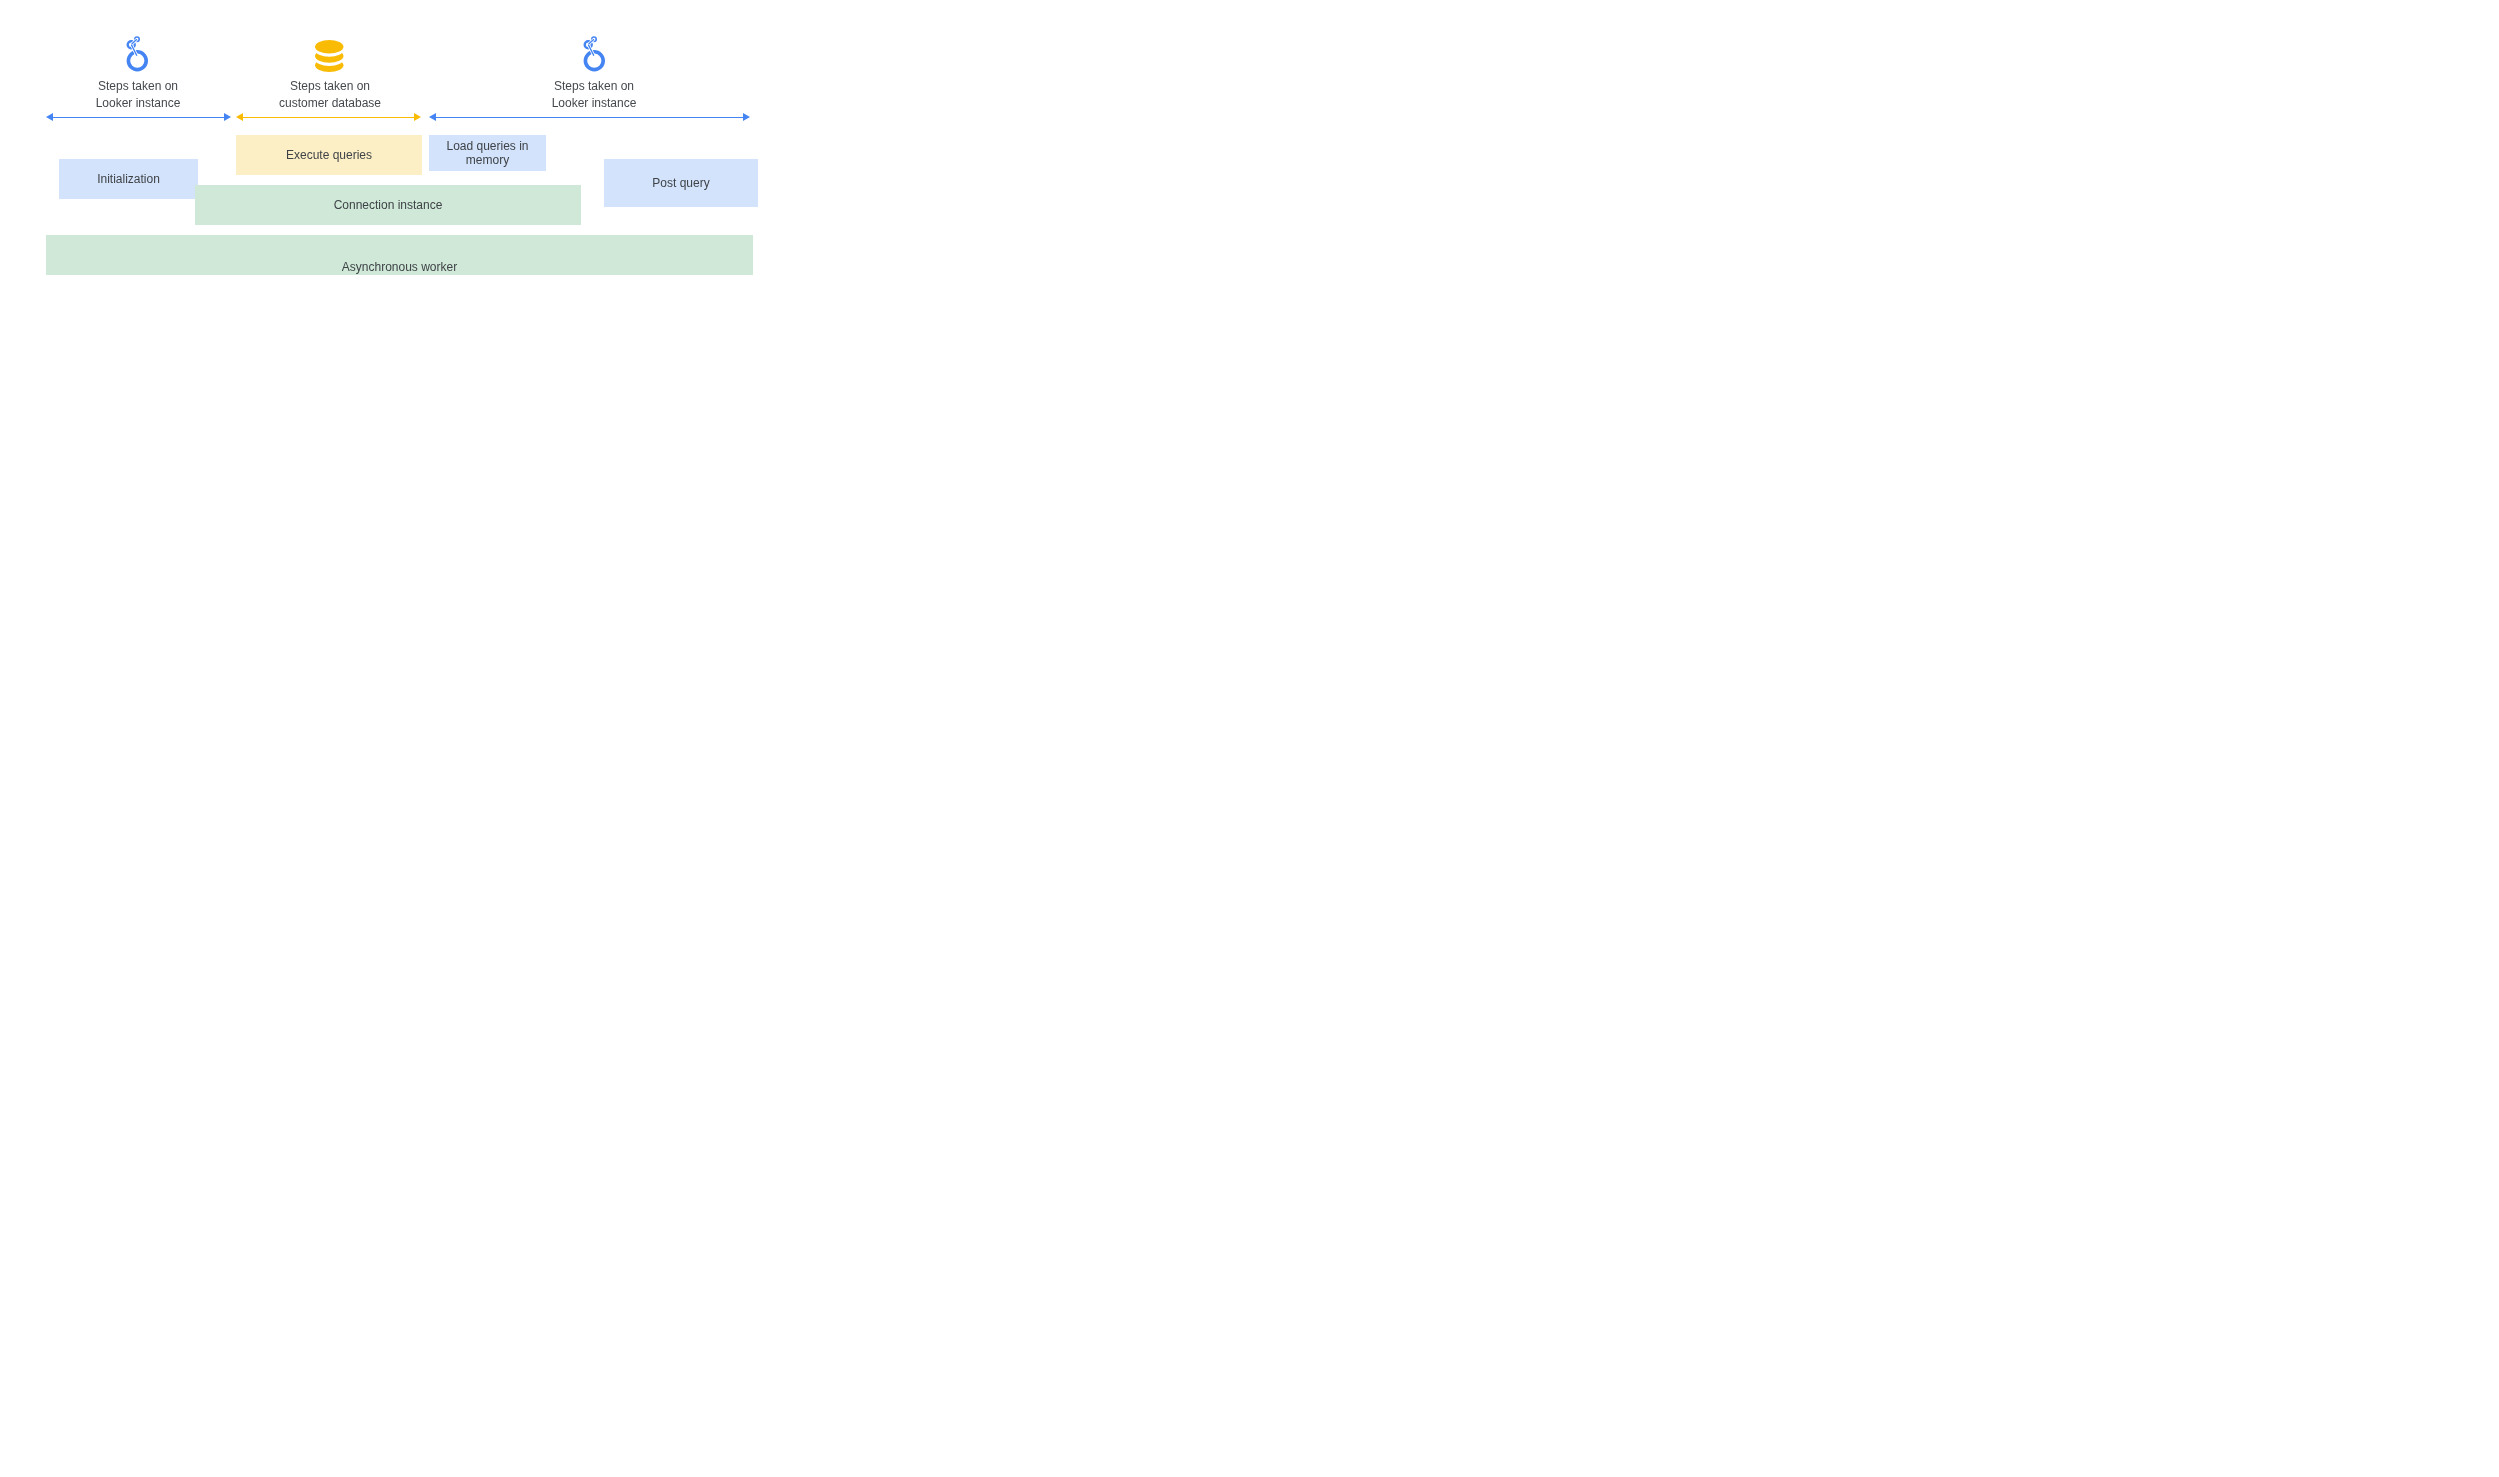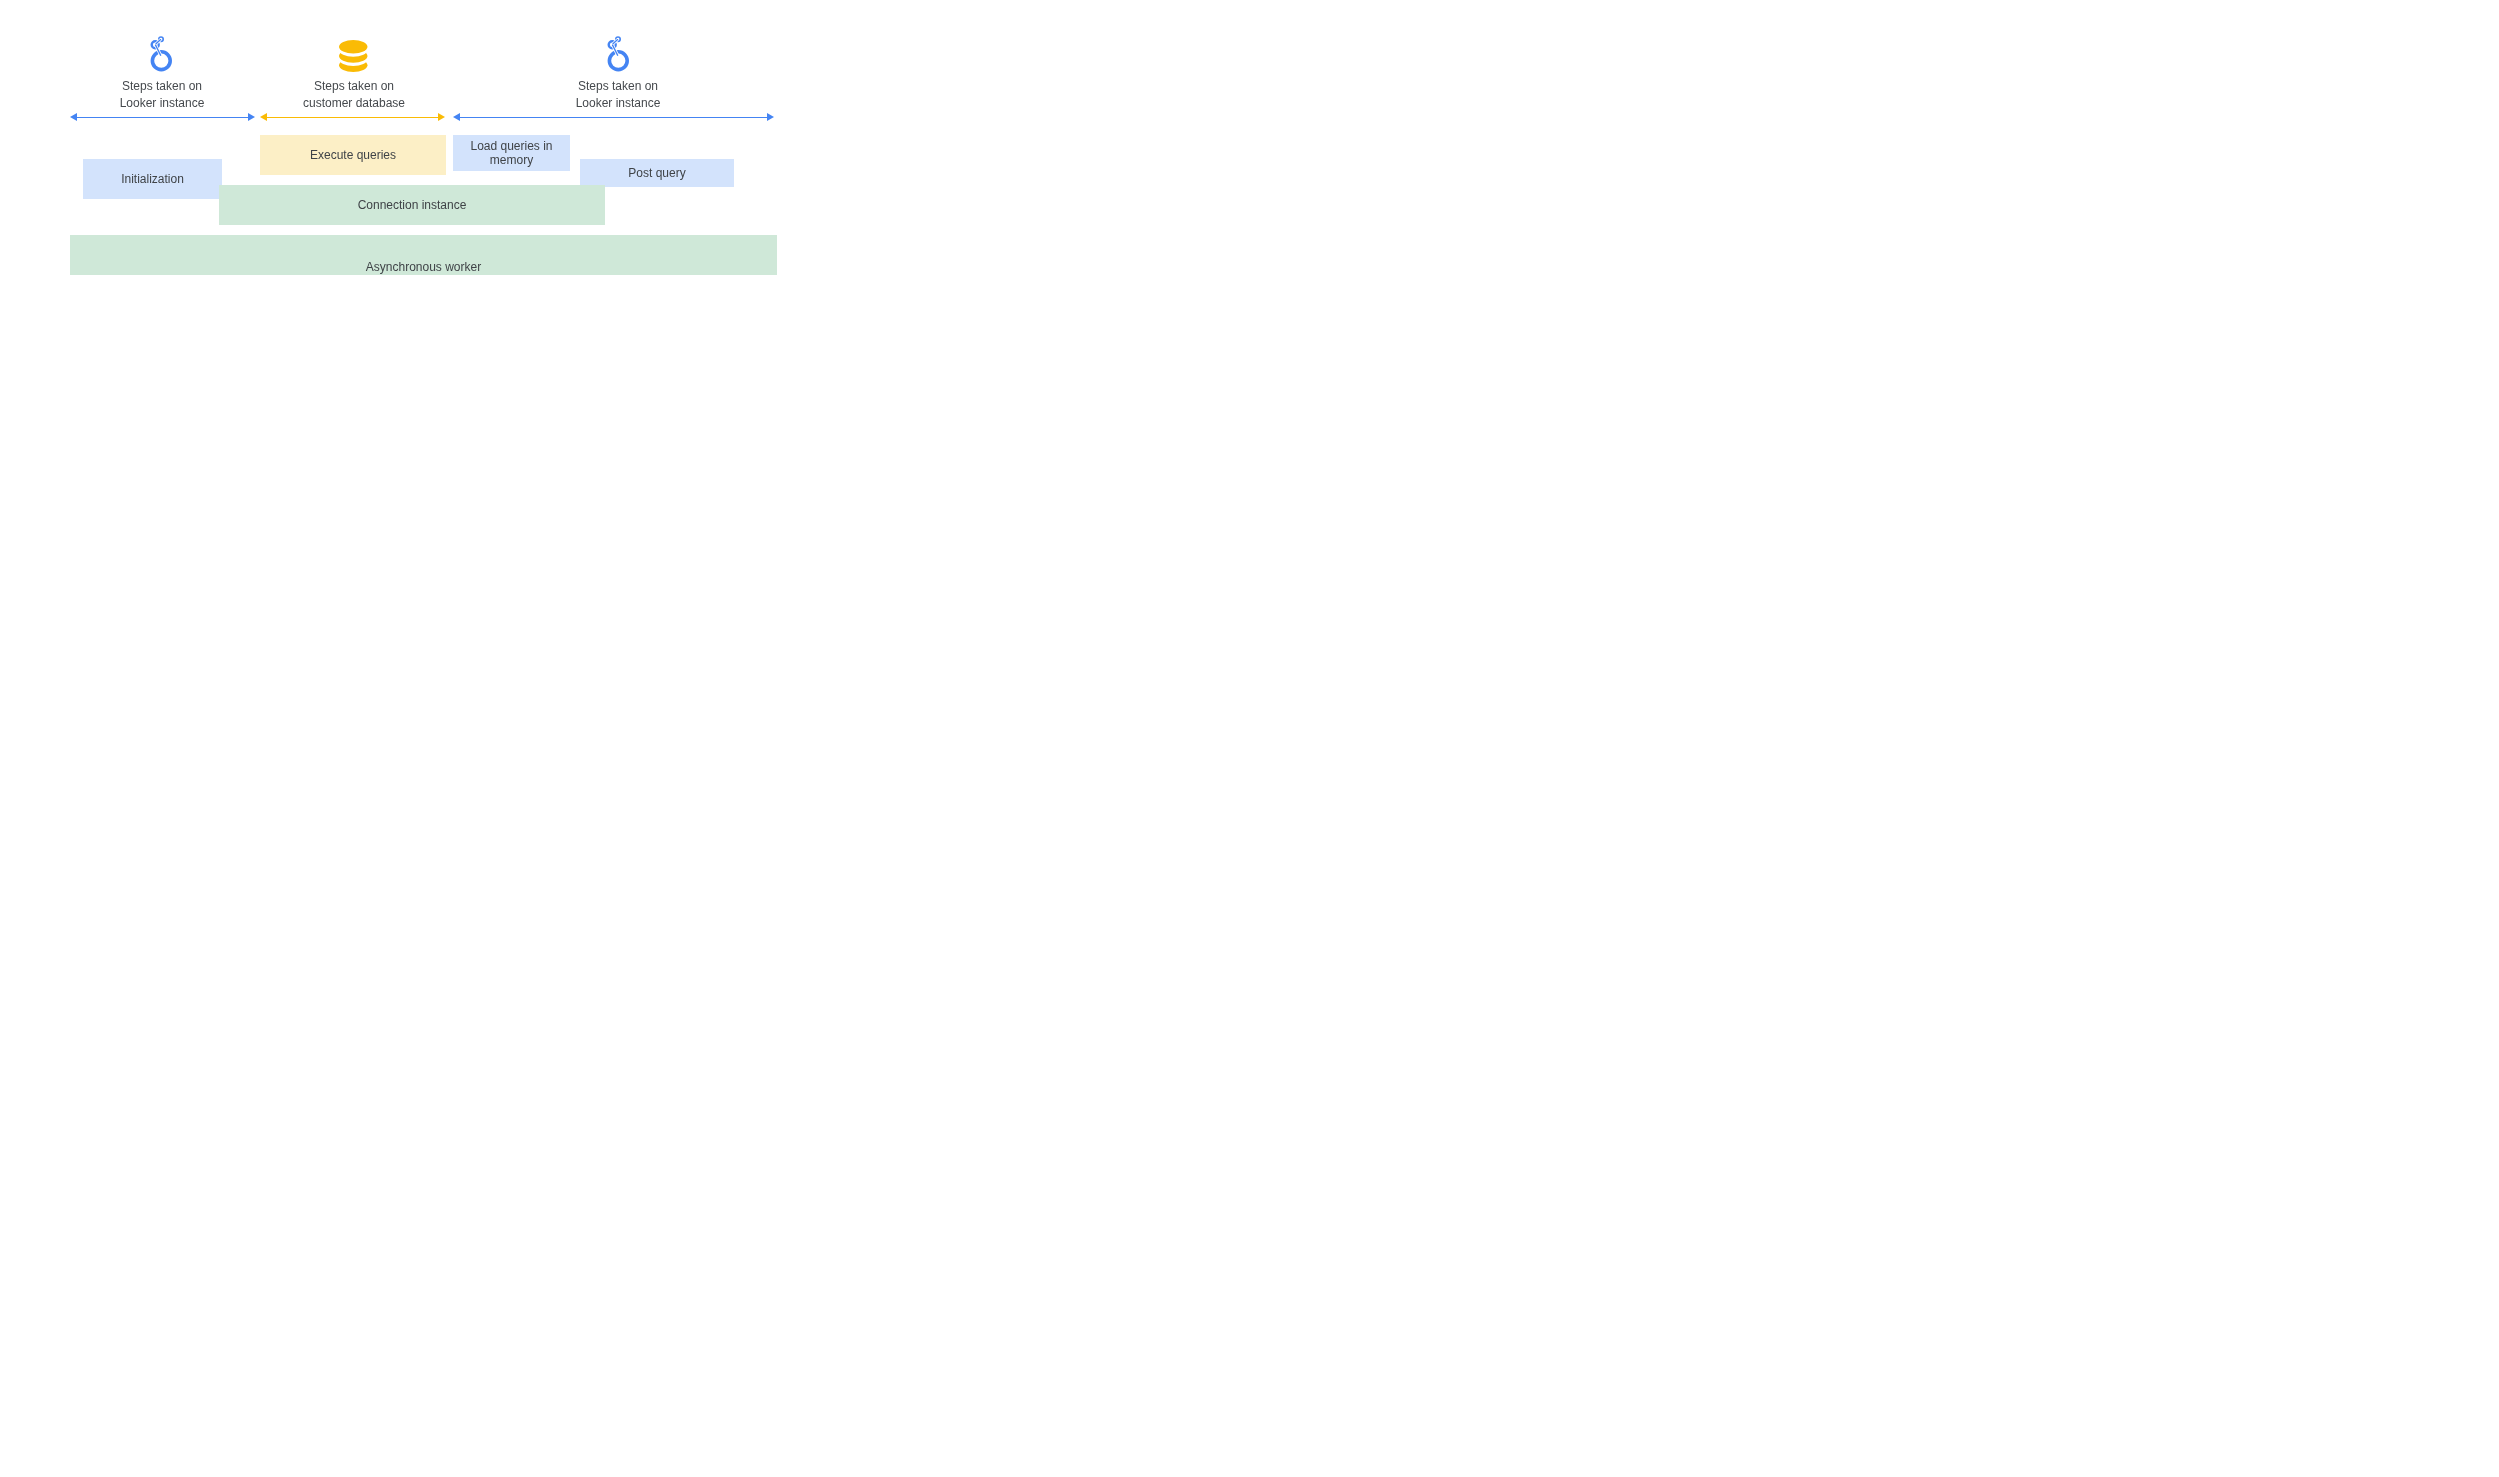--- a/index.html
+++ b/index.html
@@ -1,17 +1,17 @@
 <!DOCTYPE html>
 <html style="--looker-blue: #4484F3; --database-yellow: #FABB05; --box-blue: #D3E3FC; --box-yellow: #FCEFC6; --box-green: #CFE8D8; --text-dark: #3F4347; --heading-gray: #45494D;font-size:8px"><head>
 <meta charset="utf-8">
 <style>
   html,body{margin:0;padding:0;background:#ffffff;}
   body{font-family:"Liberation Sans","DejaVu Sans",sans-serif;}
-  .canvas{position:relative;width:800px;height:295px;background:#fff;overflow:hidden;margin-left:24px;}
+  .canvas{position:relative;width:800px;height:295px;background:#fff;overflow:hidden;}
 
   
   .icon{position:absolute;}
   .looker-stroke{fill:none;stroke:var(--looker-blue,#4484F3);}
   .looker-bar{stroke:var(--looker-blue,#4484F3);stroke-linecap:round;}
   .casing{stroke:#ffffff;}
   .db-coin{fill:var(--database-yellow,#FABB05);}
   .db-gap{fill:#ffffff;}
 
   
@@ -36,21 +36,21 @@
   .box{position:absolute;display:flex;align-items:center;justify-content:center;
        text-align:center;color:var(--text-dark,#3F4347);font-size:12px;line-height:15px;
        padding:0 4px;box-sizing:border-box;}
   .box.blue{background:var(--box-blue,#D3E3FC);}
   .box.yellow{background:var(--box-yellow,#FCEFC6);}
   .box.green{background:var(--box-green,#CFE8D8);}
 
   #box-initialization{left:59px;top:159px;width:139px;height:40px;}
   #box-execute{left:236px;top:135px;width:186px;height:40px;}
   #box-load{left:429px;top:135px;width:117px;height:36px;line-height:14.5px;}
-  #box-post{left:556px;top:159px;width:154px;height:28px;}
+  #box-post{left:604px;top:159px;width:154px;height:48px;}
   #box-connection{left:195px;top:185px;width:386px;height:40px;}
   #box-async{left:46px;top:235px;width:707px;height:40px;align-items:flex-end;}
 </style>
 </head>
 <body>
 
 <div class="canvas">
 
   <span class="icon" style="left:123px;top:33px;">
     <svg width="26" height="42" viewBox="0 0 260 420" aria-hidden="true">

